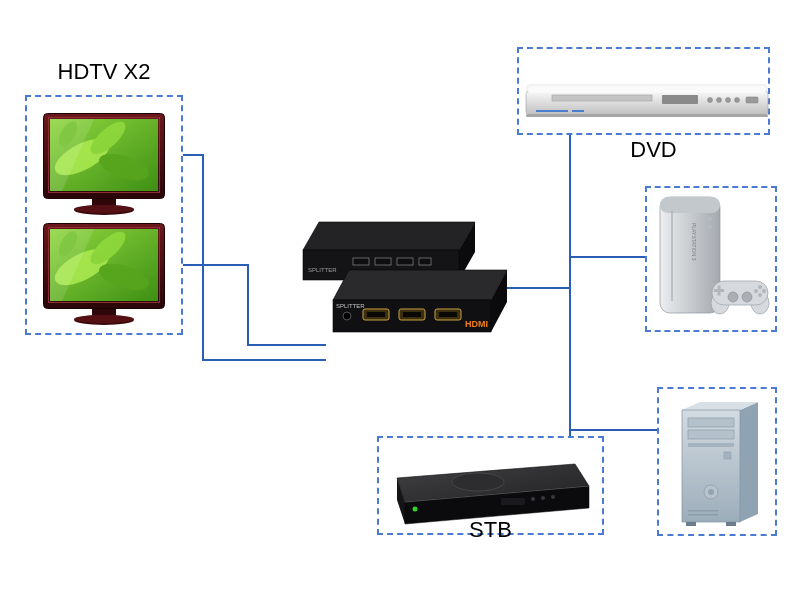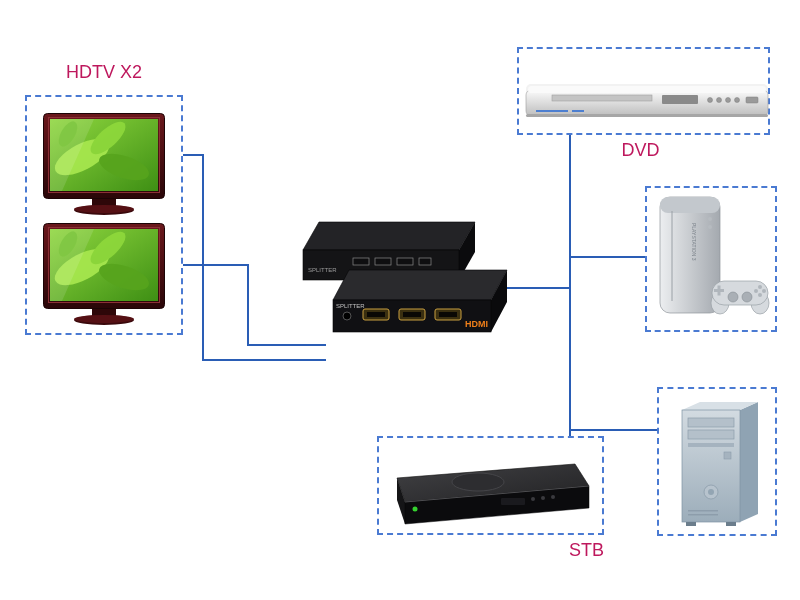--- a/index.html
+++ b/index.html
@@ -15,26 +15,26 @@
   .pc-box   { left:657px; top:387px; width:120px; height:149px; }
   .stb-box  { left:377px; top:436px; width:227px; height:99px; }
   .dev { position:absolute; }
   .tv-1 { left:42px;  top:112px; width:124px; height:106px; }
   .tv-2 { left:42px;  top:222px; width:124px; height:106px; }
   .splitter-svg { left:295px; top:212px; width:215px; height:128px; }
   .dvd-svg { left:522px; top:70px;  width:250px; height:60px; }
   .ps3-svg { left:648px; top:193px; width:128px; height:135px; }
   .pc-svg  { left:668px; top:392px; width:110px; height:145px; }
   .stb-svg { left:383px; top:452px; width:220px; height:80px; }
-  .label { position:absolute; color:#be185d; font-size:18px; line-height:20px; text-align:center; }
+  .label { position:absolute; color:#000000; font-size:22px; line-height:20px; text-align:center; }
   .hdtv-label { left:25px;  top:62px;  width:158px; }
-  .dvd-label  { left:514px; top:140px; width:253px; }
+  .dvd-label  { left:527px; top:140px; width:253px; }
   .ps3-label  { left:645px; top:338px; width:132px; }
   .pc-label   { left:657px; top:540px; width:120px; }
-  .stb-label  { left:377px; top:540px; width:227px;text-align:right; }
+  .stb-label  { left:377px; top:520px; width:227px; }
   .defs-holder { position:absolute; width:0; height:0; overflow:hidden; }
 </style>
 </head>
 <body>
 
 <div class="canvas">
 
   <svg class="defs-holder" aria-hidden="true">
     <defs>
       <linearGradient id="tvFrame" x1="0" y1="0" x2="0" y2="1">

